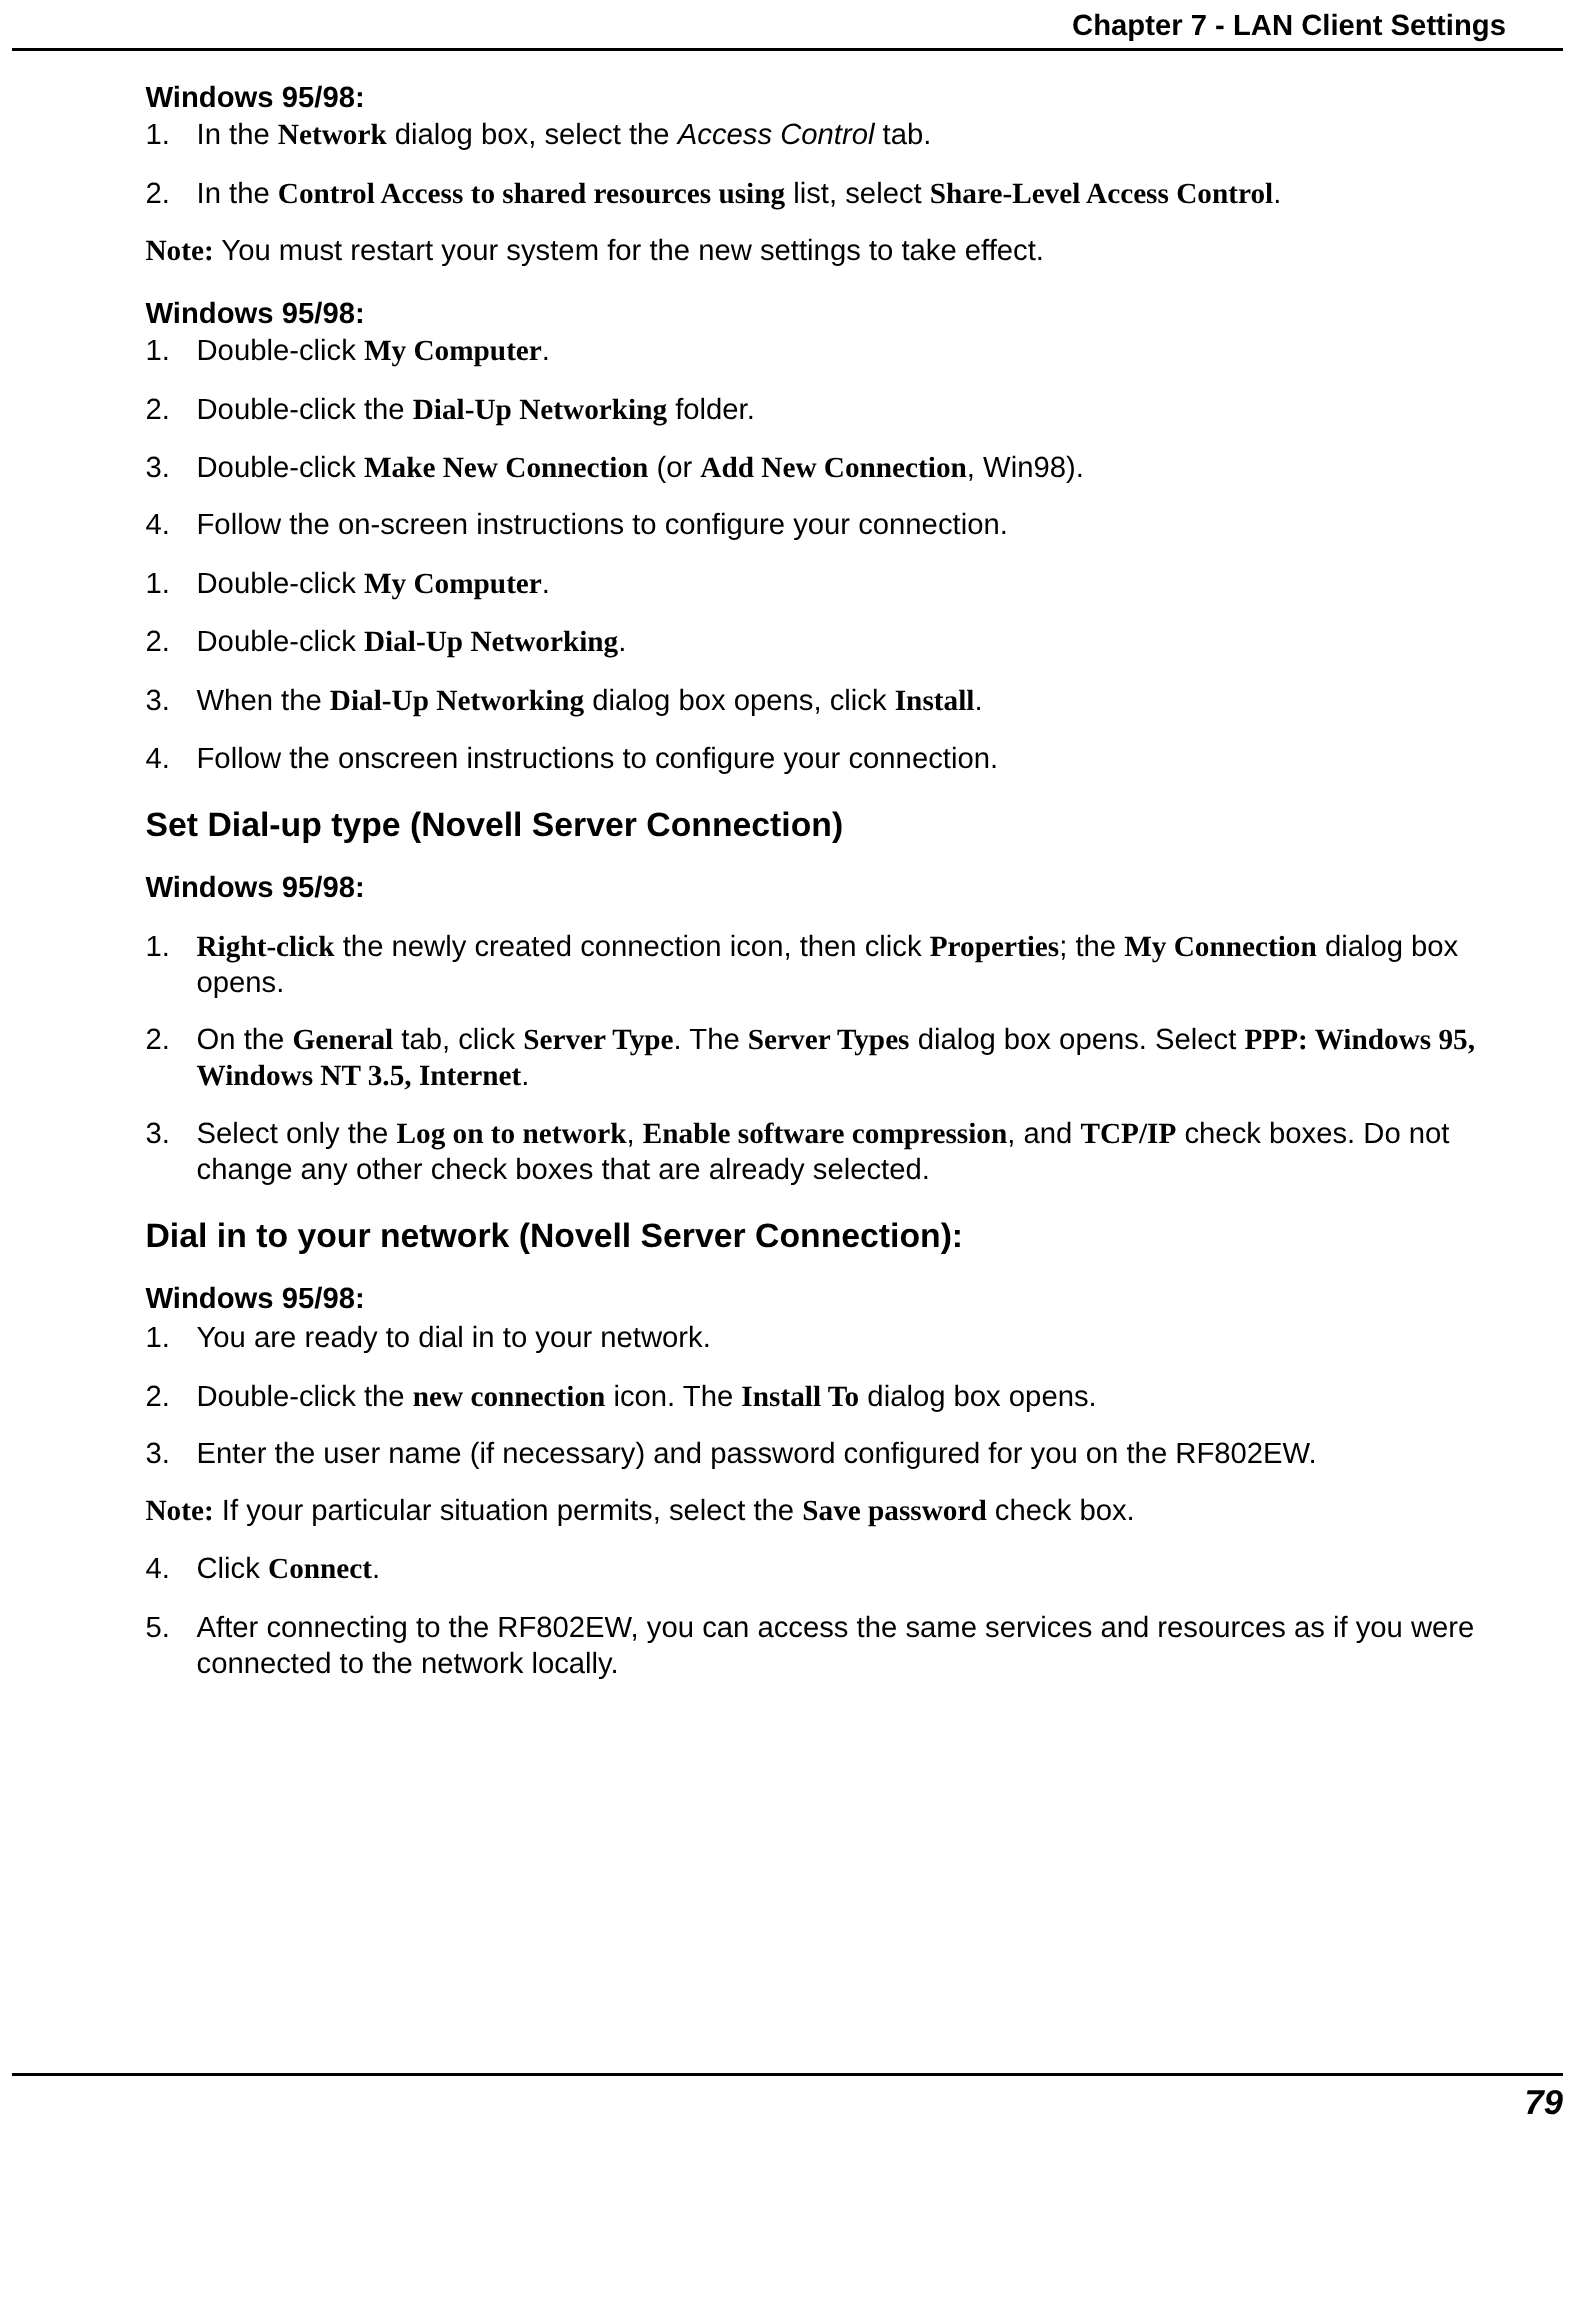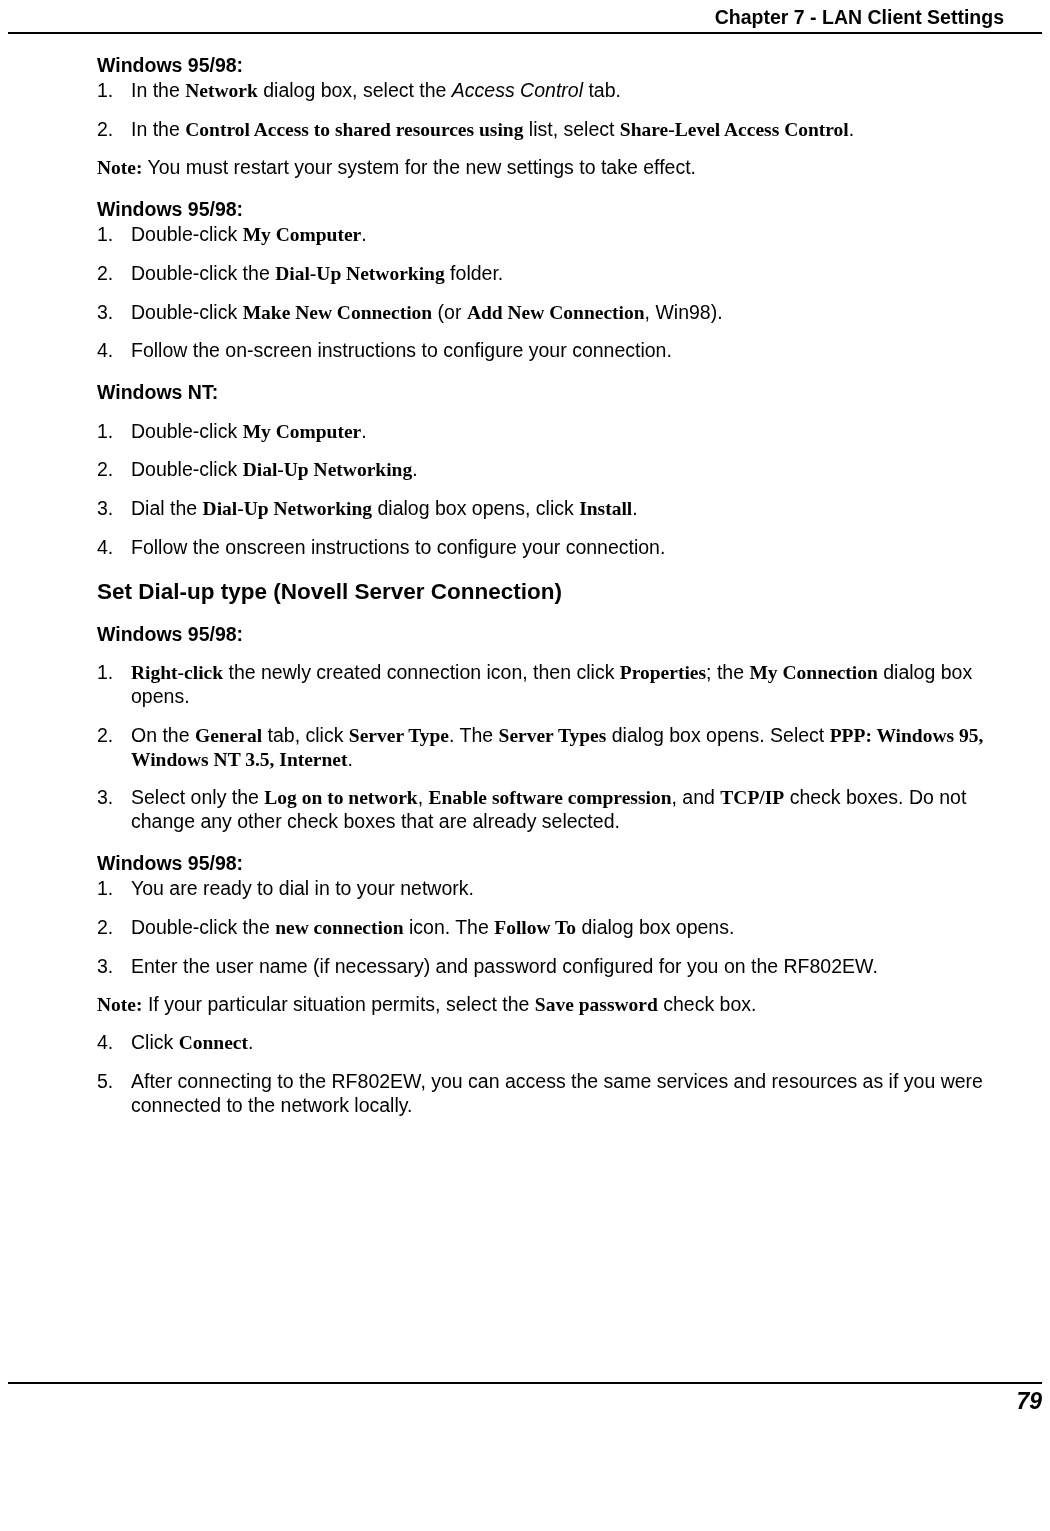--- a/index.html
+++ b/index.html
@@ -115,40 +115,40 @@
     </ol>
     <div class="note"><span class="b">Note:</span><span>  You must restart your system for the new settings to take effect.</span></div>
 
     <div class="subh">Windows 95/98:</div>
     <ol class="steps firsttight">
       <li><span>Double-click </span><span class="b">My Computer</span><span>.</span></li>
       <li><span>Double-click the  </span><span class="b">Dial-Up Networking</span><span> folder.</span></li>
       <li><span>Double-click </span><span class="b">Make New Connection</span><span> (or </span><span class="b">Add New Connection</span><span>, Win98).</span></li>
       <li>Follow the on-screen instructions to configure your connection.</li>
     </ol>
-    <div class="subh">Windows NT:</div>
     <ol class="steps">
       <li><span>Double-click </span><span class="b">My Computer</span><span>.</span></li>
       <li><span>Double-click </span><span class="b">Dial-Up Networking</span><span>.</span></li>
-      <li><span>Dial the </span><span class="b">Dial-Up Networking</span><span> dialog box opens, click </span><span class="b">Install</span><span>.</span></li>
+      <li><span>When the </span><span class="b">Dial-Up Networking</span><span> dialog box opens, click </span><span class="b">Install</span><span>.</span></li>
       <li>Follow the onscreen instructions to configure your connection.</li>
     </ol>
 
     <div class="h2 gap">Set Dial-up type (Novell Server Connection)</div>
     <div class="subh">Windows 95/98:</div>
     <ol class="steps">
       <li><span class="b">Right-click</span><span> the newly created connection icon, then click </span><span class="b">Properties</span><span>; the </span><span class="b">My Connection</span><span> dialog box opens.</span></li>
       <li><span>On the </span><span class="b">General</span><span> tab, click </span><span class="b">Server Type</span><span>.  The </span><span class="b">Server Types</span><span> dialog box opens. Select </span><span class="b">PPP: Windows 95, Windows NT 3.5, Internet</span><span>.</span></li>
       <li><span>Select only the </span><span class="b">Log on to network</span><span>, </span><span class="b">Enable software compression</span><span>, and </span><span class="b">TCP/IP</span><span> check boxes. Do not change any other check boxes that are already selected.</span></li>
     </ol>
 
+    <div class="h2 gap">Dial in to your network (Novell Server Connection):</div>
     <div class="subh">Windows 95/98:</div>
     <ol class="steps firsttight">
       <li>You are ready to dial in to your network.</li>
-      <li><span>Double-click the </span><span class="b">new connection</span><span> icon.  The </span><span class="b">Follow To</span><span> dialog box opens.</span></li>
+      <li><span>Double-click the </span><span class="b">new connection</span><span> icon.  The </span><span class="b">Install To</span><span> dialog box opens.</span></li>
       <li>Enter the user name (if necessary) and password configured for you on the RF802EW.</li>
     </ol>
     <div class="note"><span class="b">Note:</span><span> If your particular situation permits, select the </span><span class="b">Save password</span><span> check box.</span></div>
     <ol class="steps" start="4" style="counter-reset: step 3;">
       <li><span>Click </span><span class="b">Connect</span><span>.</span></li>
       <li>After connecting to the RF802EW, you can access the same services and resources as if you were connected to the network locally.</li>
     </ol>
 
   </div>
 

